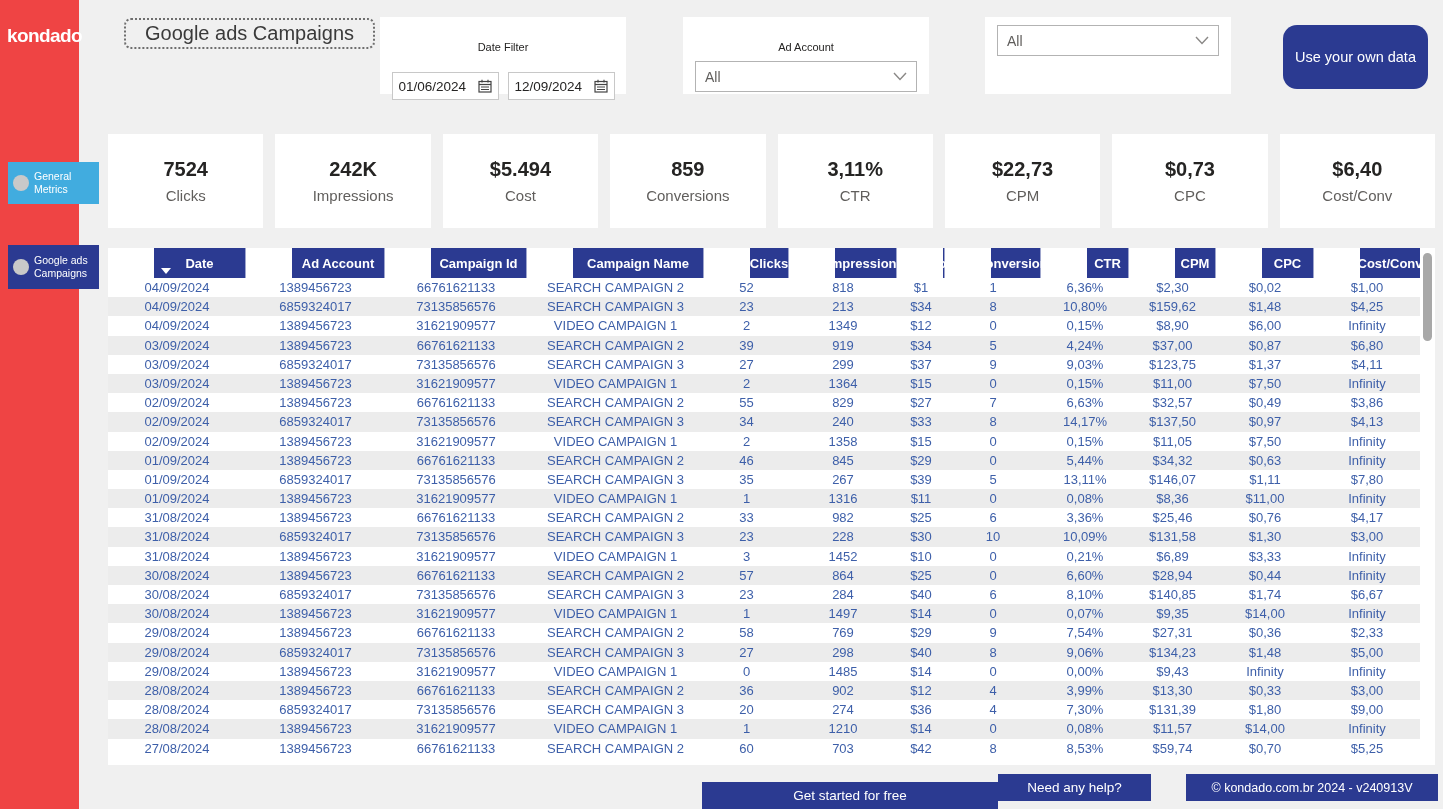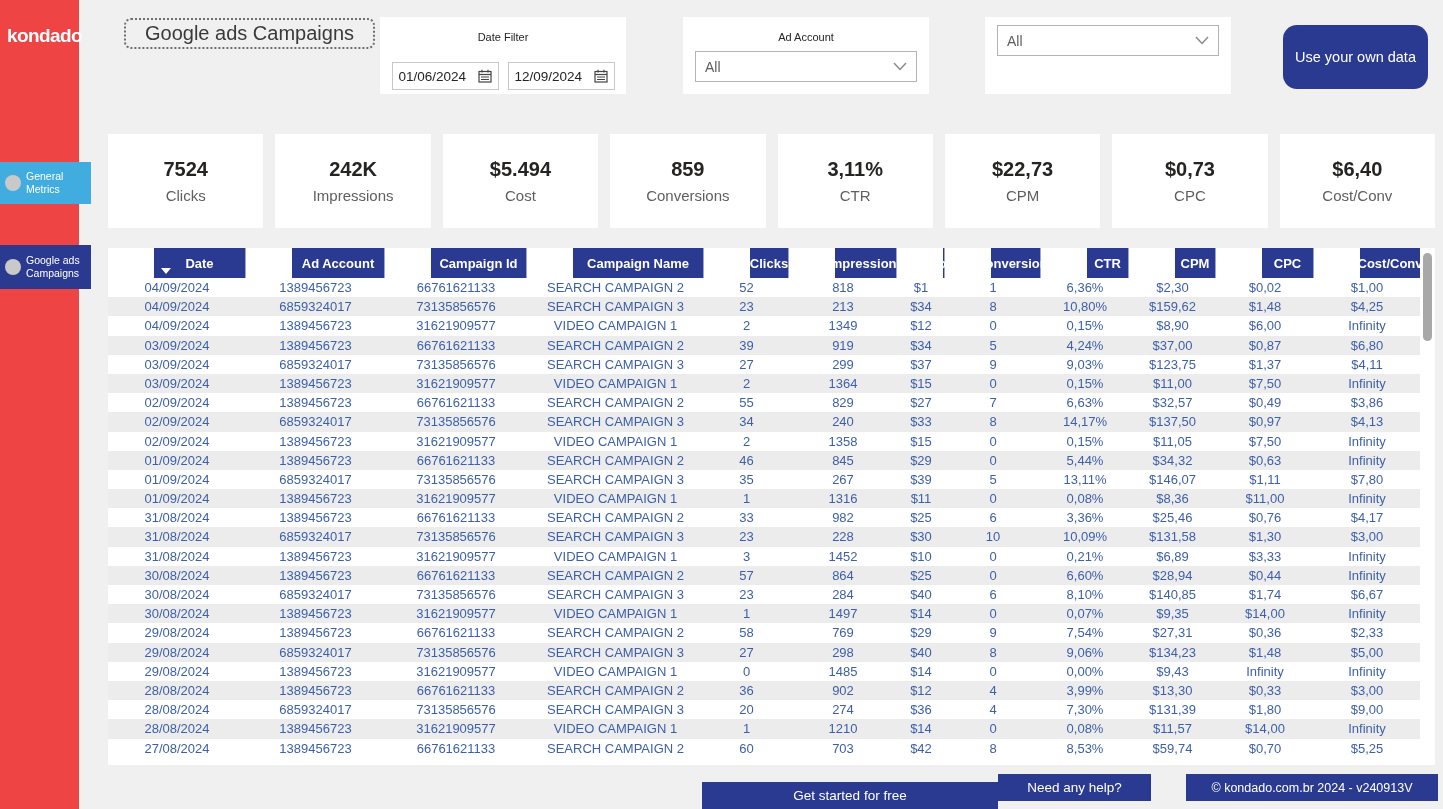--- a/index.html
+++ b/index.html
@@ -6,34 +6,34 @@
   html,body { width:1443px; height:809px; }
   body {
     position:relative;
     background:#F0F0F0;
     font-family:"Liberation Sans", sans-serif;
     overflow:hidden;
   }
   
   .sidebar { position:absolute; left:0; top:0; width:79px; height:809px; background:#ef4444; z-index:2; }
   .logo { color:#FFFFFF; font-size:19px; font-weight:bold; letter-spacing:-0.6px; padding:25px 4px 0 7px; }
-  .nav-item { position:absolute; left:0; width:91px; display:flex; align-items:center; gap:5px;
+  .nav-item { position:absolute; left:8px; width:91px; display:flex; align-items:center; gap:5px;
               padding:5px 3px 5px 5px; color:#FFFFFF; font-size:10.5px; line-height:1.25; cursor:pointer; }
   .nav-general { top:162px; height:42px; background:#41ACDF; }
   .nav-google  { top:245px; height:44px; background:#2B3A91; }
   .nav-circle { width:16px; height:16px; border-radius:50%; background:#C9C9C9; flex:none; }
   
   .page-title { position:absolute; left:124px; top:18px; height:31px; padding:4px 19px;
                 border:2px dotted #6e6e6e; border-radius:7px; font-size:20px; color:#3A3A3A;
                 background:transparent; display:flex; align-items:center; }
   .filter-card { position:absolute; top:17px; height:77px; width:246px; background:#FFFFFF; }
   .fc-date     { left:380px; }
   .fc-account  { left:683px; }
   .fc-campaign { left:985px; }
-  .filter-label { font-size:11px; color:#252423; text-align:center; padding-top:14px; }
+  .filter-label { font-size:11px; color:#252423; text-align:center; padding-top:24px; }
   .date-inputs { display:flex; justify-content:center; gap:9px; margin-top:19px; }
   .date-input { width:107px; height:28px; border:1px solid #C8C8C8; background:#fff;
                 display:flex; align-items:center; justify-content:space-between; padding:0 6px;
                 font-size:13.5px; color:#252423; cursor:pointer; }
   .select-box { margin:8px 12px 0 12px; height:31px; border:1px solid #B3B3B3; background:#fff;
                 display:flex; align-items:center; justify-content:space-between; padding:10px 9px;
                 font-size:14px; color:#605E5C; cursor:pointer; }
   .cta-button { position:absolute; left:1283px; top:25px; width:145px; height:64px;
                 background:#2B3A91; border-radius:14px; color:#FFFFFF; font-size:14.5px;
                 display:flex; align-items:center; justify-content:center; text-align:center;

